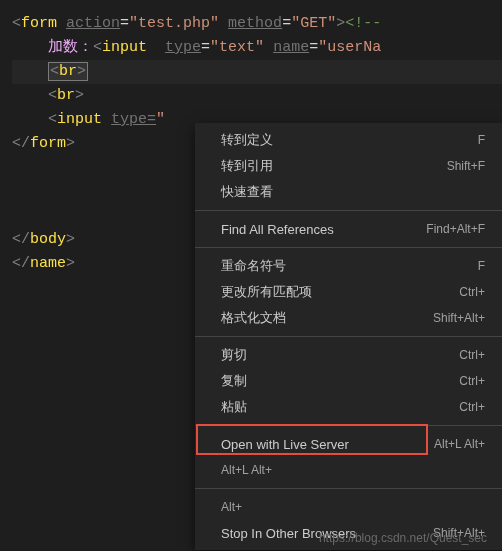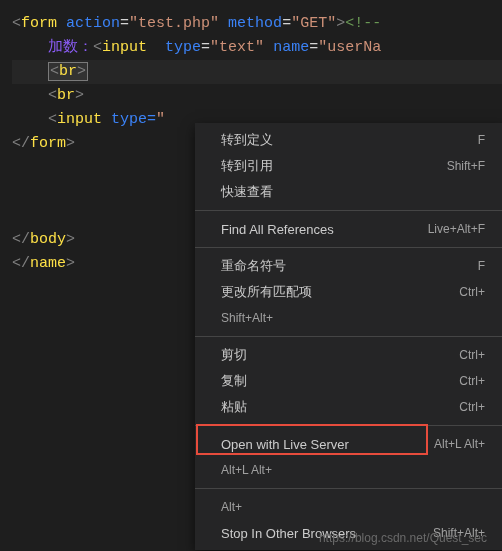--- a/index.html
+++ b/index.html
@@ -13,24 +13,24 @@
       overflow: hidden;
       position: relative;
     }
     .code-area {
       padding: 12px 0 0 12px;
       line-height: 1.6;
     }
     .code-line { white-space: pre; }
     .punct { color: #808080; }
     .tag { color: #fde047; }
-    .attr { color: #3b82f6; }
+    .attr { color: #737373; text-decoration: underline; }
     .eq { color: #d4d4d4; }
     .string { color: #ce9178; }
-    .text-content { color: #8b5cf6; }
+    .text-content { color: #f0abfc; }
     .comment { color: #6a9955; }
     .highlighted-br {
       border: 1px solid #7a7a7a;
       background: rgba(120,120,120,0.15);
       padding: 0 1px;
     }
     .cursor-line {
       background: rgba(255,255,255,0.04);
       display: block;
       width: 100%;
@@ -113,32 +113,33 @@
     <span class="menu-label">转到引用</span>
     <span class="menu-shortcut">Shift+F</span>
   </div>
   <div class="menu-item">
     <span class="menu-label">快速查看</span>
     <span class="menu-shortcut"></span>
   </div>
   <div class="menu-sep"></div>
   <div class="menu-item">
     <span class="menu-label">Find All References</span>
-    <span class="menu-shortcut">Live+Alt+F</span>
+    <span class="menu-shortcut">Find+Alt+F</span>
   </div>
   <div class="menu-sep"></div>
   <div class="menu-item">
     <span class="menu-label">重命名符号</span>
     <span class="menu-shortcut">F</span>
   </div>
   <div class="menu-item">
     <span class="menu-label">更改所有匹配项</span>
     <span class="menu-shortcut">Ctrl+</span>
   </div>
   <div class="menu-item">
+    <span class="menu-label">格式化文档</span>
     <span class="menu-shortcut">Shift+Alt+</span>
   </div>
   <div class="menu-sep"></div>
   <div class="menu-item">
     <span class="menu-label">剪切</span>
     <span class="menu-shortcut">Ctrl+</span>
   </div>
   <div class="menu-item">
     <span class="menu-label">复制</span>
     <span class="menu-shortcut">Ctrl+</span>

